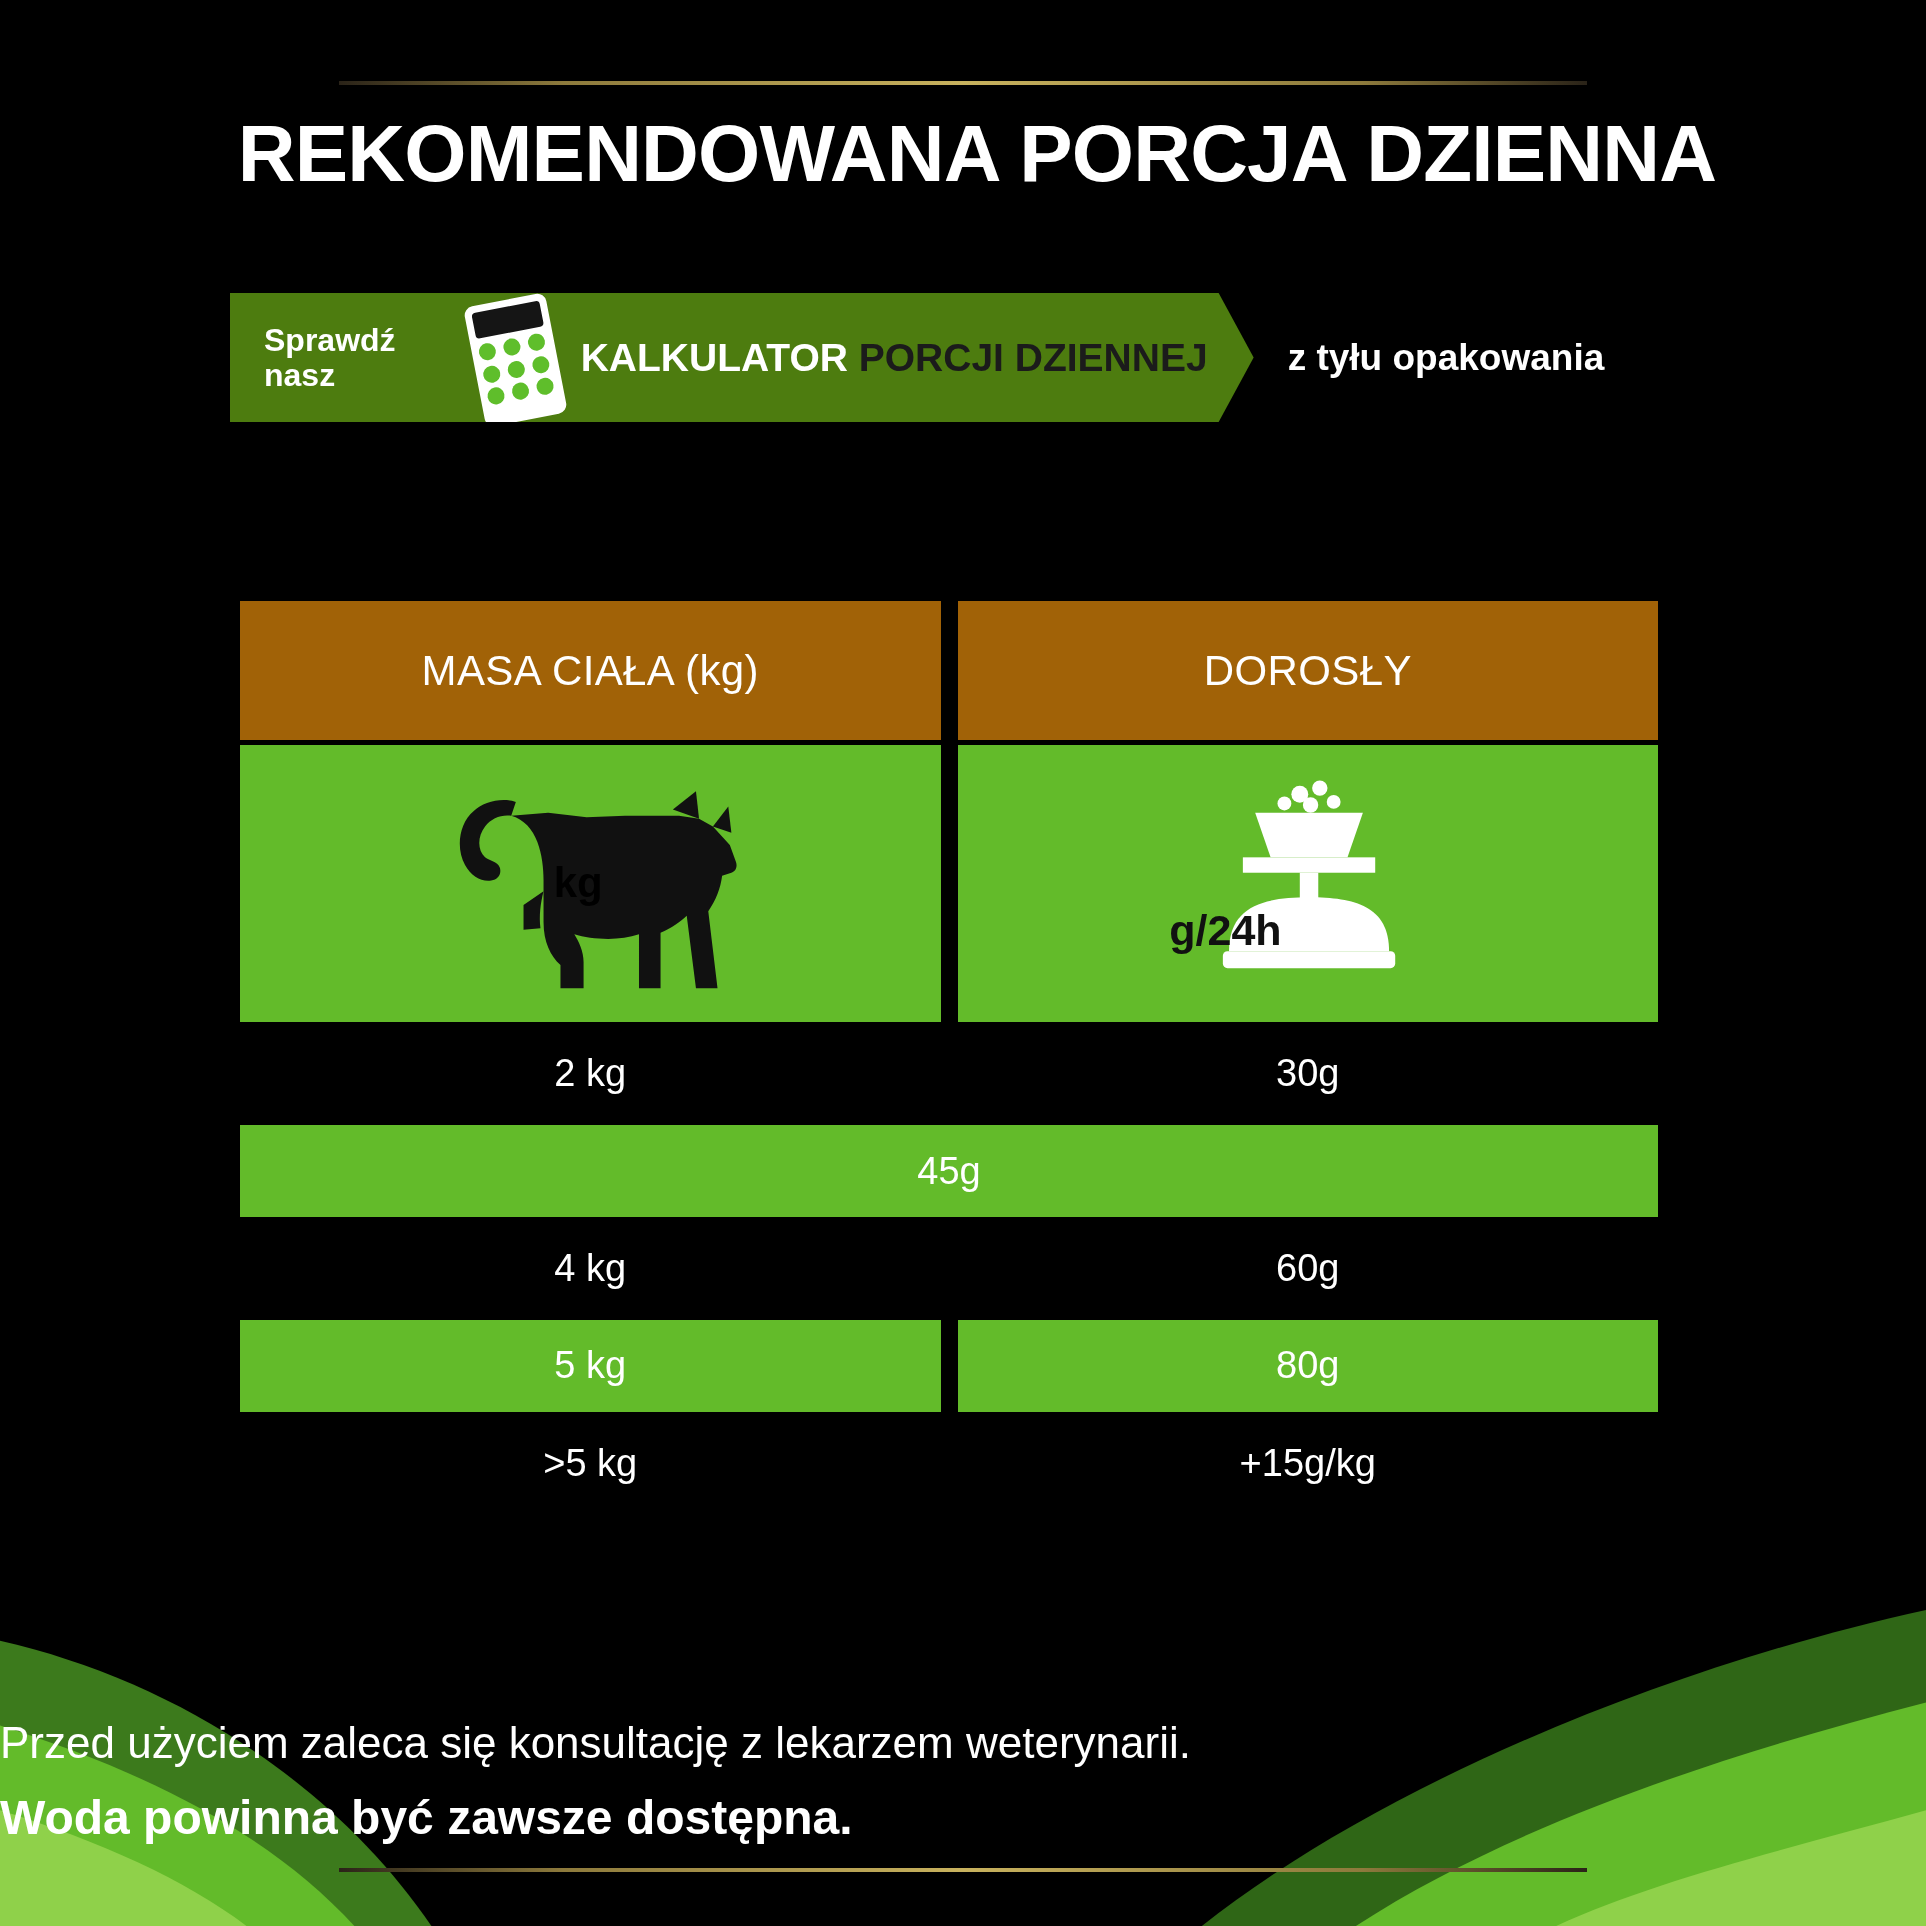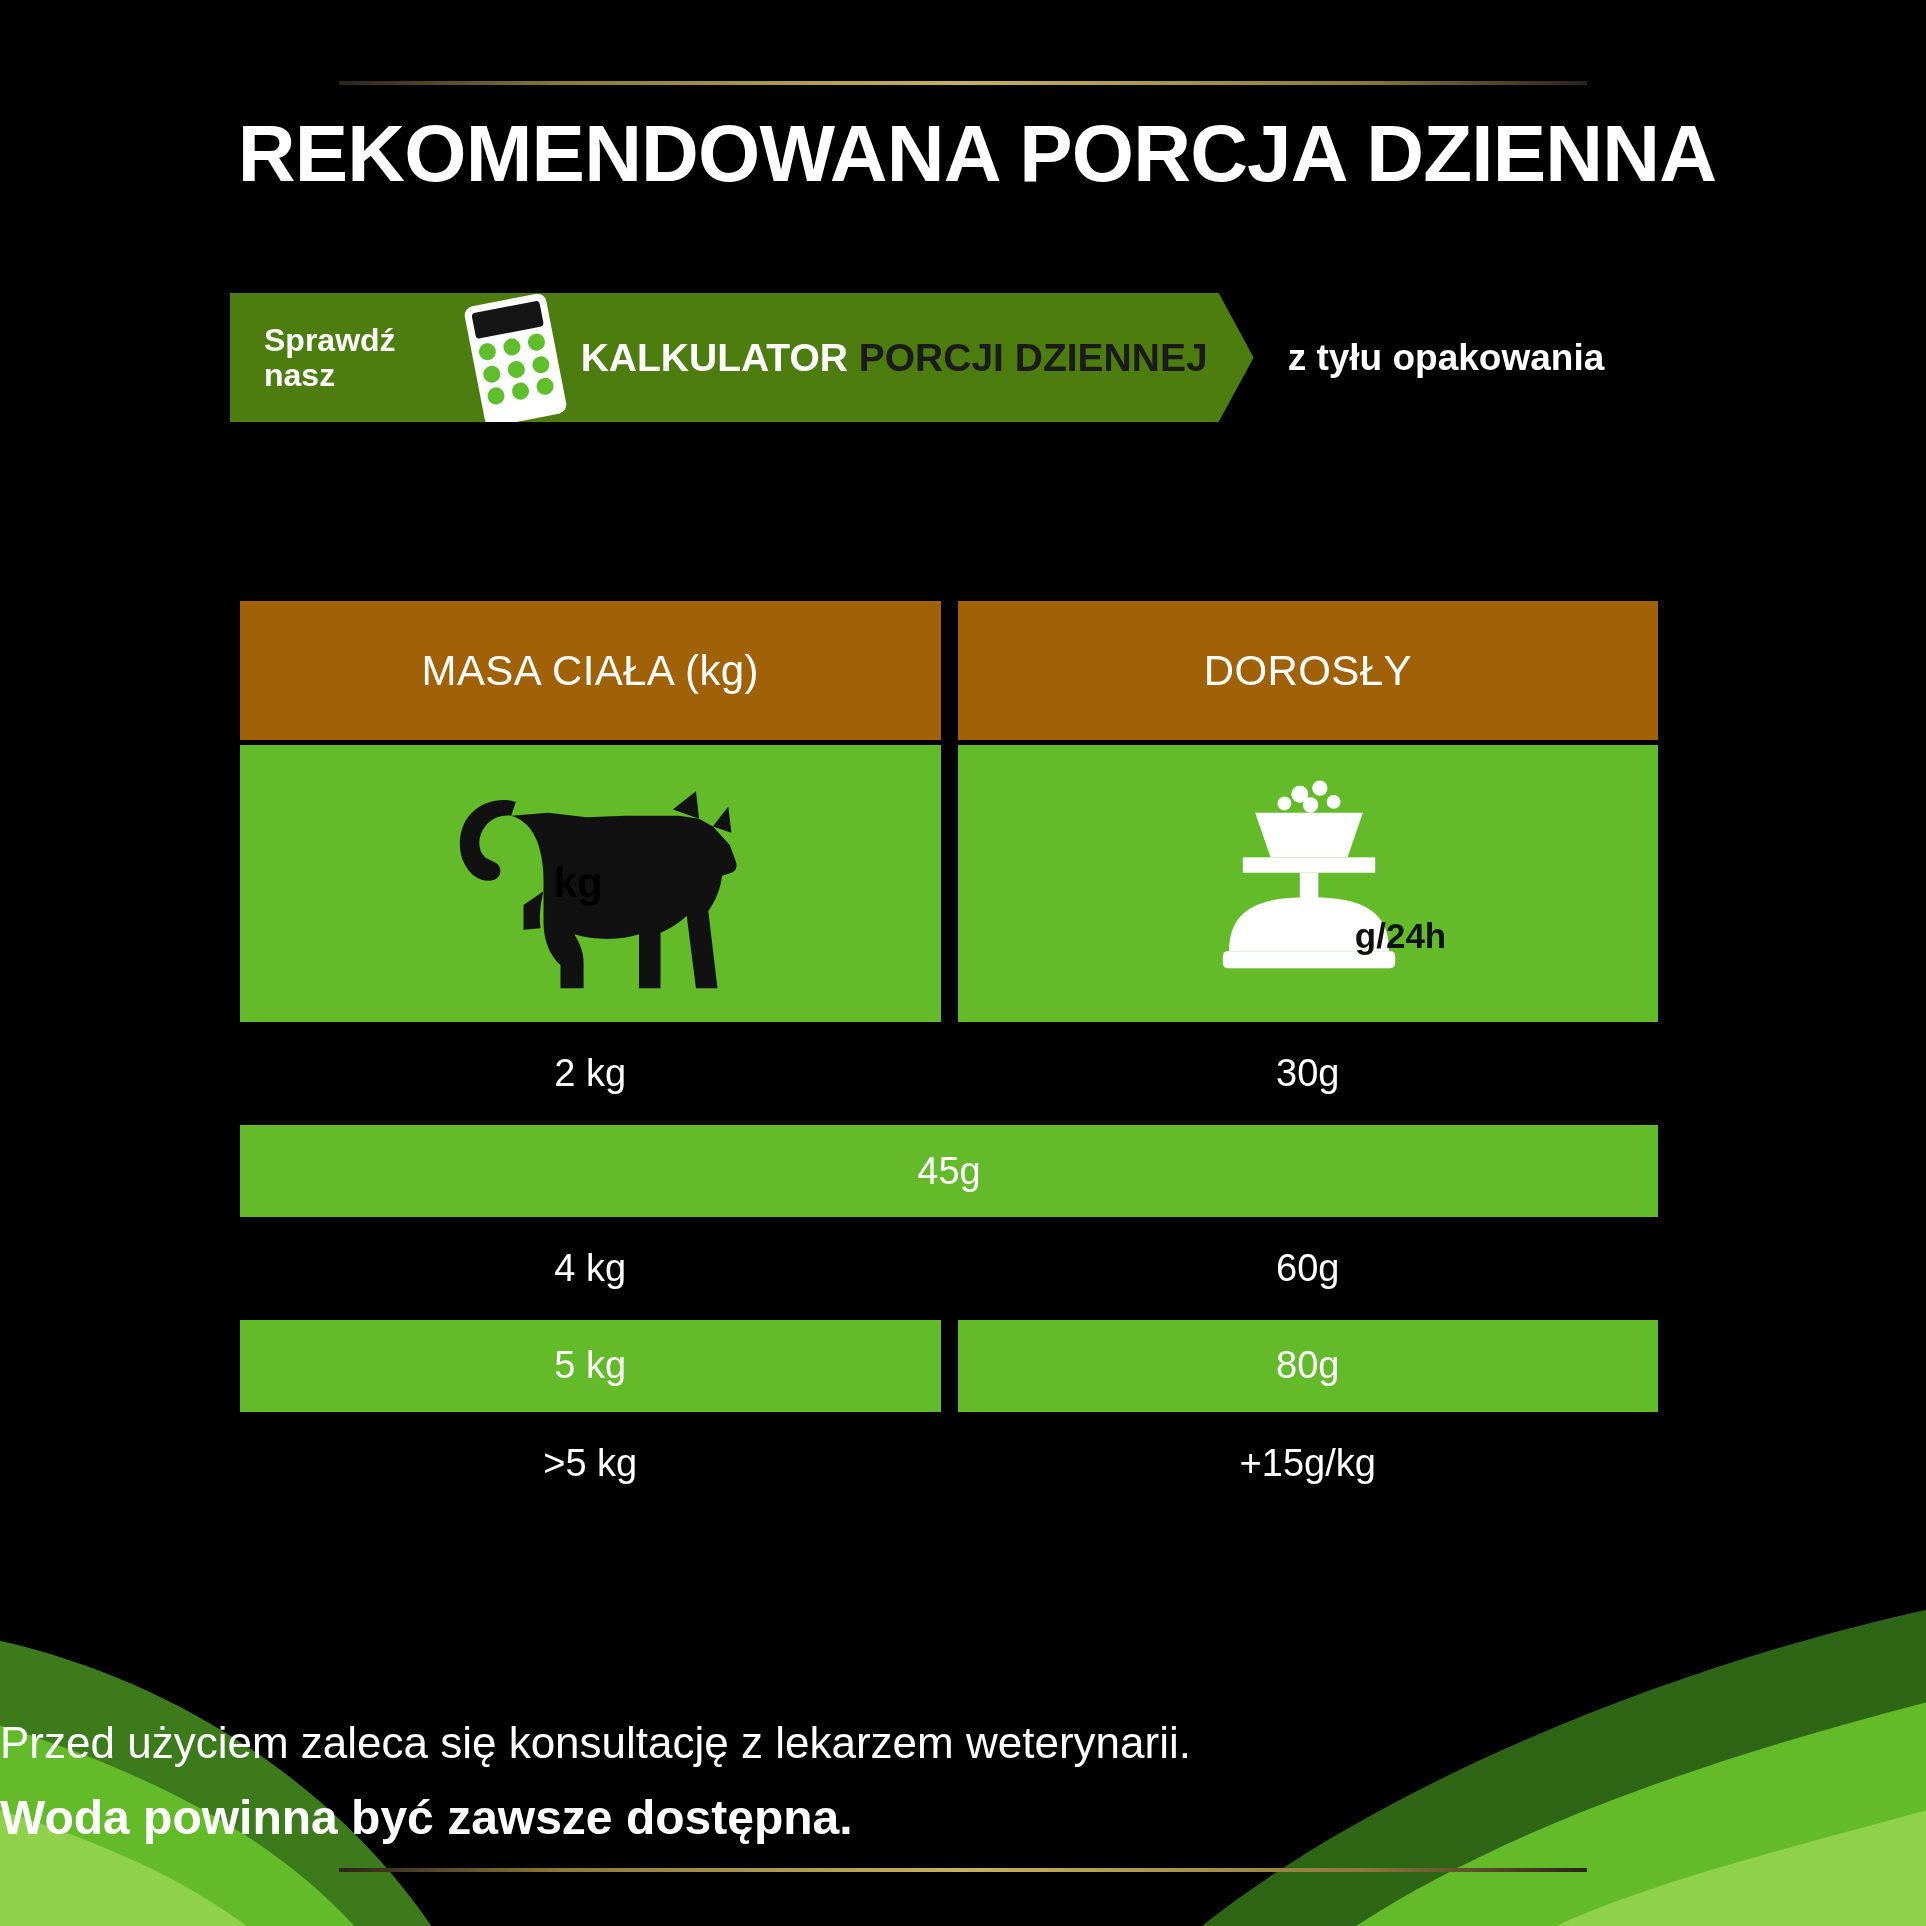--- a/index.html
+++ b/index.html
@@ -203,23 +203,23 @@
   
   .bowl-wrap {
     position: relative;
     width: 277px;
     height: 231px;
   }
   .bowl-label {
     position: absolute;
     left: 0;
     width: 277px;
-    top: 148px;
-    text-align: right;
-    font-size: 35px;
+    top: 138px;
+    text-align: left;
+    font-size: 43px;
     font-weight: bold;
     color: #111111;
     z-index: 2;
   }
 
   
   .footer {
     position: absolute;
     left: 0;
     width: 1610px;

